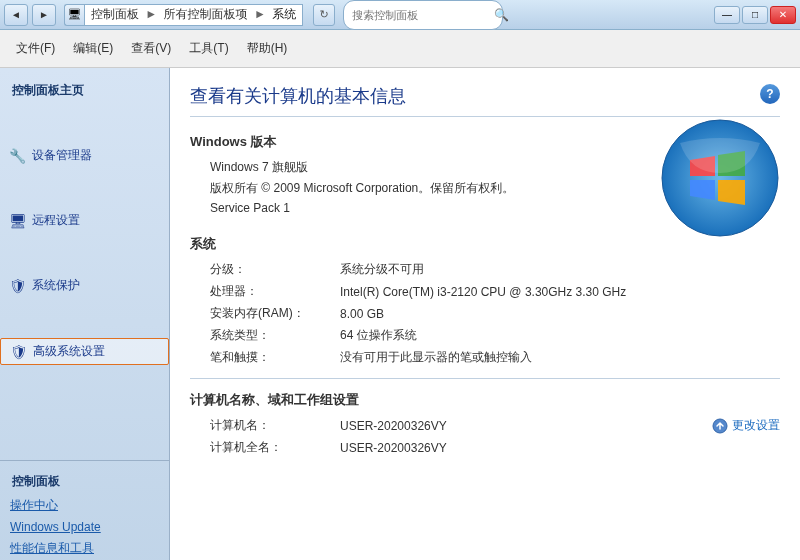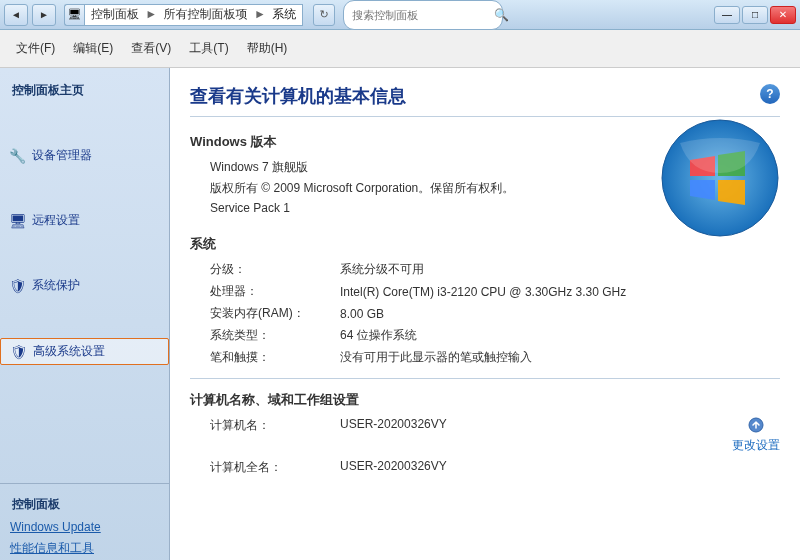--- a/index.html
+++ b/index.html
@@ -221,21 +221,21 @@
     .content {
       flex: 1;
       background: white;
       overflow-y: auto;
       padding: 16px 20px;
       position: relative;
     }
     .content-title {
       font-size: 18px;
       color: #1a3a8a;
-      font-weight: bold;
+      font-weight: normal;
       margin-bottom: 16px;
       border-bottom: 1px solid #c0d0e0;
       padding-bottom: 8px;
     }
     .section-header {
       font-size: 13px;
       color: #333;
       font-weight: bold;
       margin: 12px 0 8px;
     }
@@ -277,20 +277,21 @@
     .section-divider {
       border: none;
       border-top: 1px solid #c0d0e0;
       margin: 12px 0 8px;
     }
     .computer-name-section {
       margin-top: 4px;
     }
     .comp-row {
       display: flex;
+      align-items: center;
       margin: 5px 0;
       padding-left: 20px;
     }
     .comp-label {
       min-width: 130px;
       color: #333;
       font-size: 12px;
     }
     .comp-value {
       color: #333;
@@ -298,21 +299,20 @@
       flex: 1;
     }
     .change-btn {
       display: flex;
       align-items: center;
       gap: 4px;
       color: #1a6abf;
       cursor: pointer;
       font-size: 12px;
       text-decoration: none;
-      flex-direction: column;
     }
     .change-btn-icon {
       width: 16px;
       height: 16px;
     }
     .help-icon {
       position: absolute;
       top: 16px;
       right: 20px;
       width: 20px;
@@ -394,20 +394,21 @@
     </div>
     <div class="sidebar-item active">
       <div class="sidebar-icon">🛡</div>
       <span>高级系统设置</span>
     </div>
 
     <div class="sidebar-divider"></div>
 
     <div class="sidebar-bottom">
       <div class="sidebar-bottom-title">控制面板</div>
+      <div class="sidebar-link">操作中心</div>
       <div class="sidebar-link">Windows Update</div>
       <div class="sidebar-link">性能信息和工具</div>
     </div>
   </div>
 
   <div class="content">
 
     <div class="help-icon">?</div>
 
     <h1 class="content-title">查看有关计算机的基本信息</h1>

